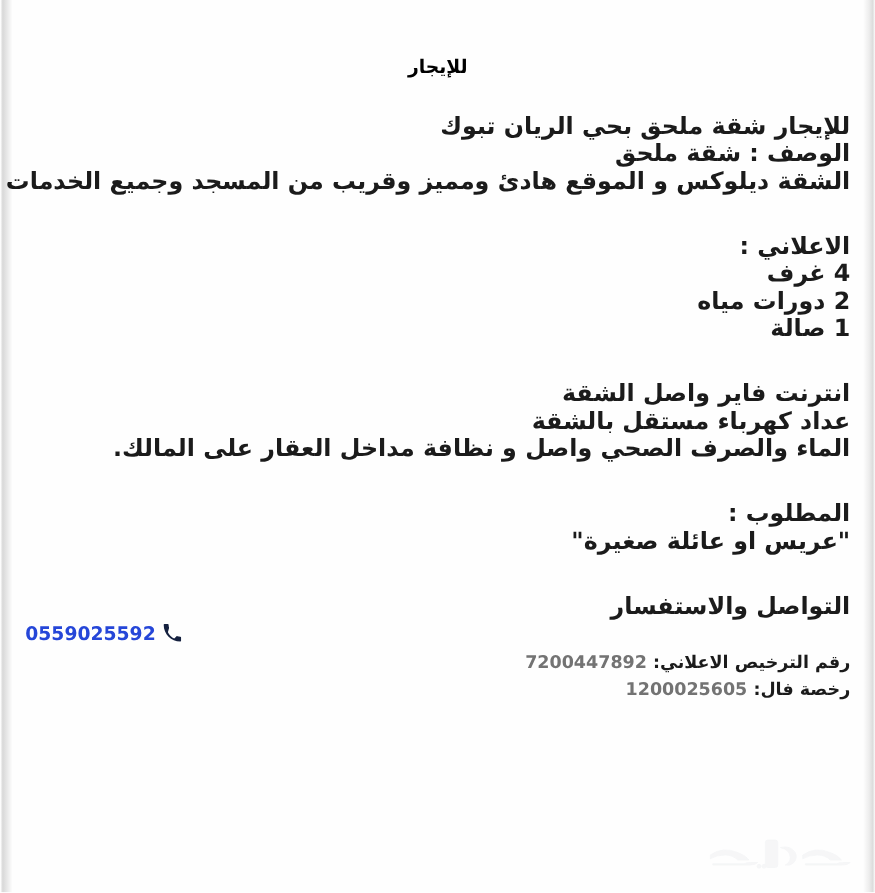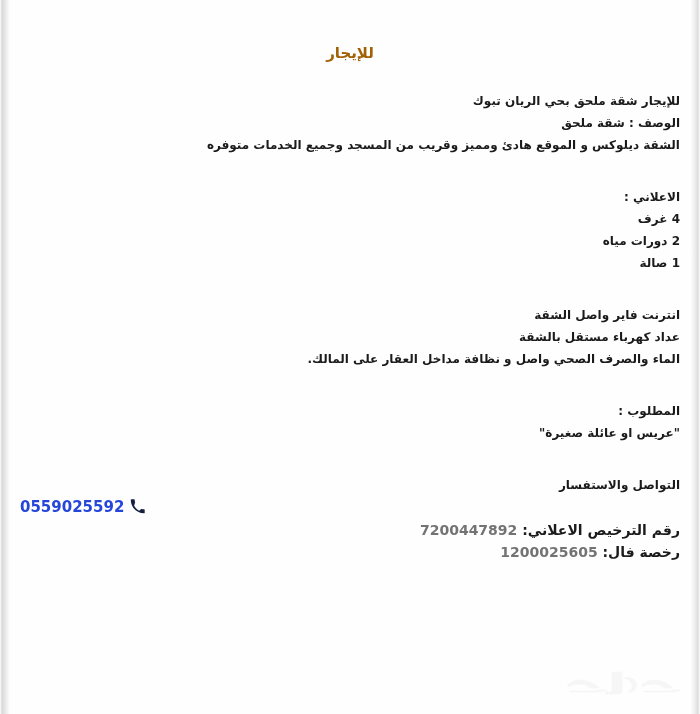--- a/index.html
+++ b/index.html
@@ -46,32 +46,32 @@
     top: 44px;
     right: 20px;
     left: 20px;
     text-align: right;
     direction: rtl;
   }
 
   .title {
     font-size: 15px;
     font-weight: bold;
-    color: #a16207;
+    color: #000000;
     text-align: center;
     margin: 0 0 28px 0;
     letter-spacing: 0px;
   }
 
   .block {
     margin: 0 0 0 0;
   }
 
   .line {
-    font-size: 12px;
+    font-size: 19px;
     font-weight: bold;
     color: #1b1b1b;
     line-height: 22px;
     white-space: nowrap;
     text-align: right;
     padding-left: 2px;
   }
 
   .spacer-lg { height: 30px; }
   .spacer-md { height: 30px; }

